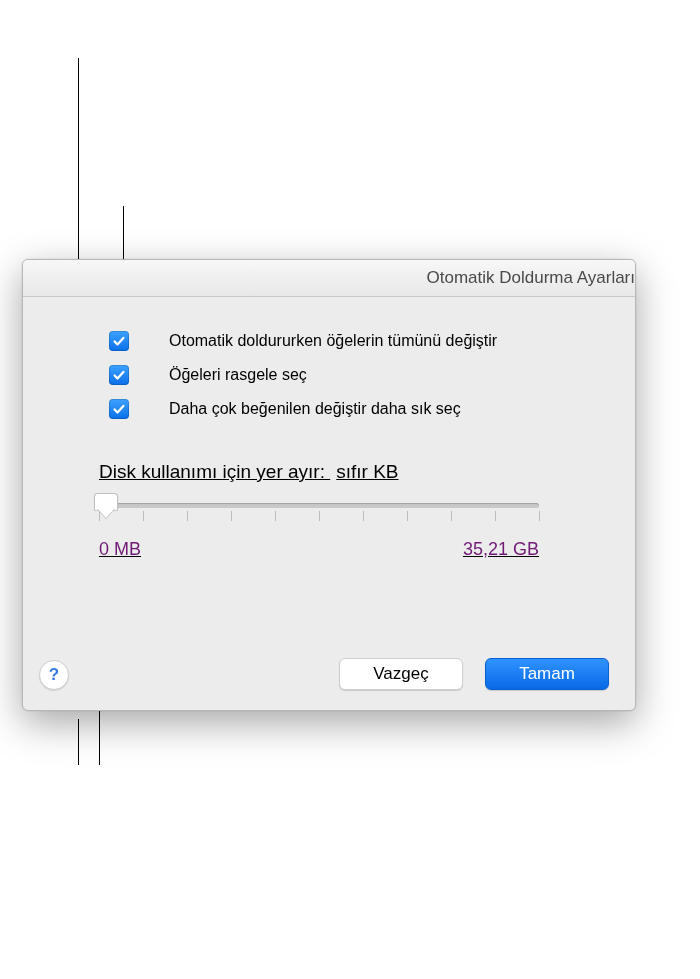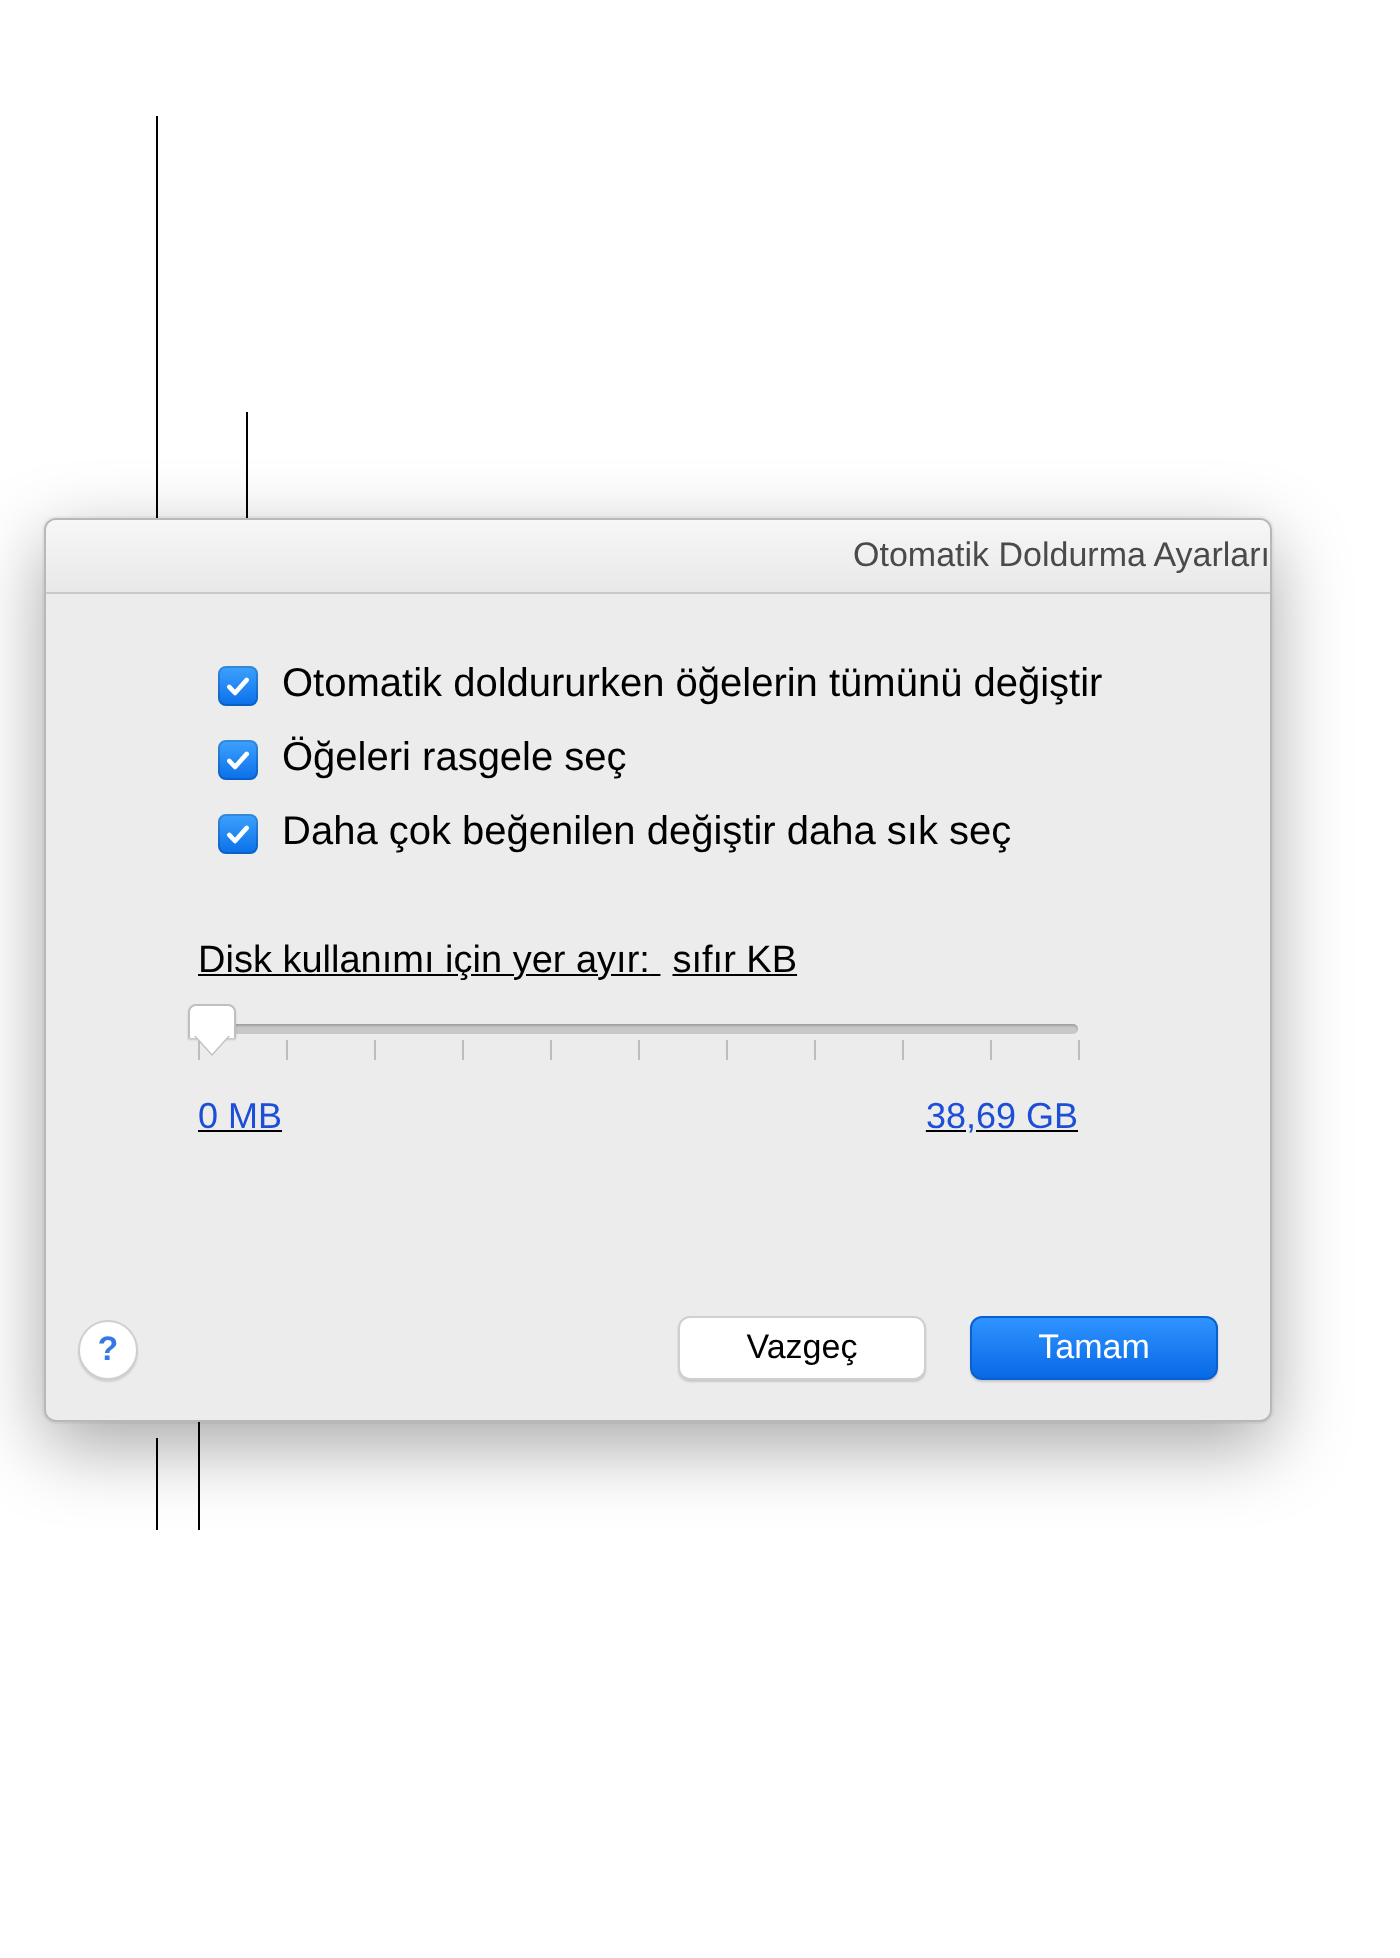--- a/index.html
+++ b/index.html
@@ -75,22 +75,23 @@
     display: flex;
     align-items: center;
     justify-content: center;
     flex: 0 0 20px;
     margin-right: 12px;
   }
   .checkbox svg { width: 14px; height: 14px; }
   .checkbox svg path { stroke: #fff; stroke-width: 2.6; fill: none; stroke-linecap: round; stroke-linejoin: round; }
 
   .row-label {
-    font-size: 20px;
+    font-size: 16px;
     color: #000;
+    margin-left: 28px;
   }
 
   .slider-block { margin-top: 42px; margin-left: -10px; text-decoration: underline; }
   .slider-title {
     font-size: 19px;
     margin-bottom: 14px;
   }
   .slider-title .val { margin-left: 6px; }
 
   .slider-track-wrap {
@@ -140,21 +141,21 @@
     border-top:10px solid #fff;
     filter: drop-shadow(0 1px 0 #bfbfbf);
   }
 
   .slider-minmax{
     display:flex;
     justify-content:space-between;
     width:440px;
     font-size:18px;
     margin-top:8px;
-    color:#1d4ed8;
+    color:#701a75;
     gap:40px;
   }
 
   
   .button-row{
     position:absolute;
     right:26px;
     bottom:20px;
     display:flex;
     gap:22px;
@@ -259,21 +260,21 @@
           <div class="tick" style="left:60%"></div>
           <div class="tick" style="left:70%"></div>
           <div class="tick" style="left:80%"></div>
           <div class="tick" style="left:90%"></div>
           <div class="tick" style="left:100%"></div>
           <div class="thumb"></div>
         </div>
 
         <div class="slider-minmax">
           <span>0 MB</span>
-          <span>38,69 GB</span>
+          <span>35,21 GB</span>
         </div>
       </div>
 
     </div>
 
     <div class="help">?</div>
 
     <div class="button-row">
       <div class="btn btn-normal">Vazgeç</div>
       <div class="btn btn-default">Tamam</div>

